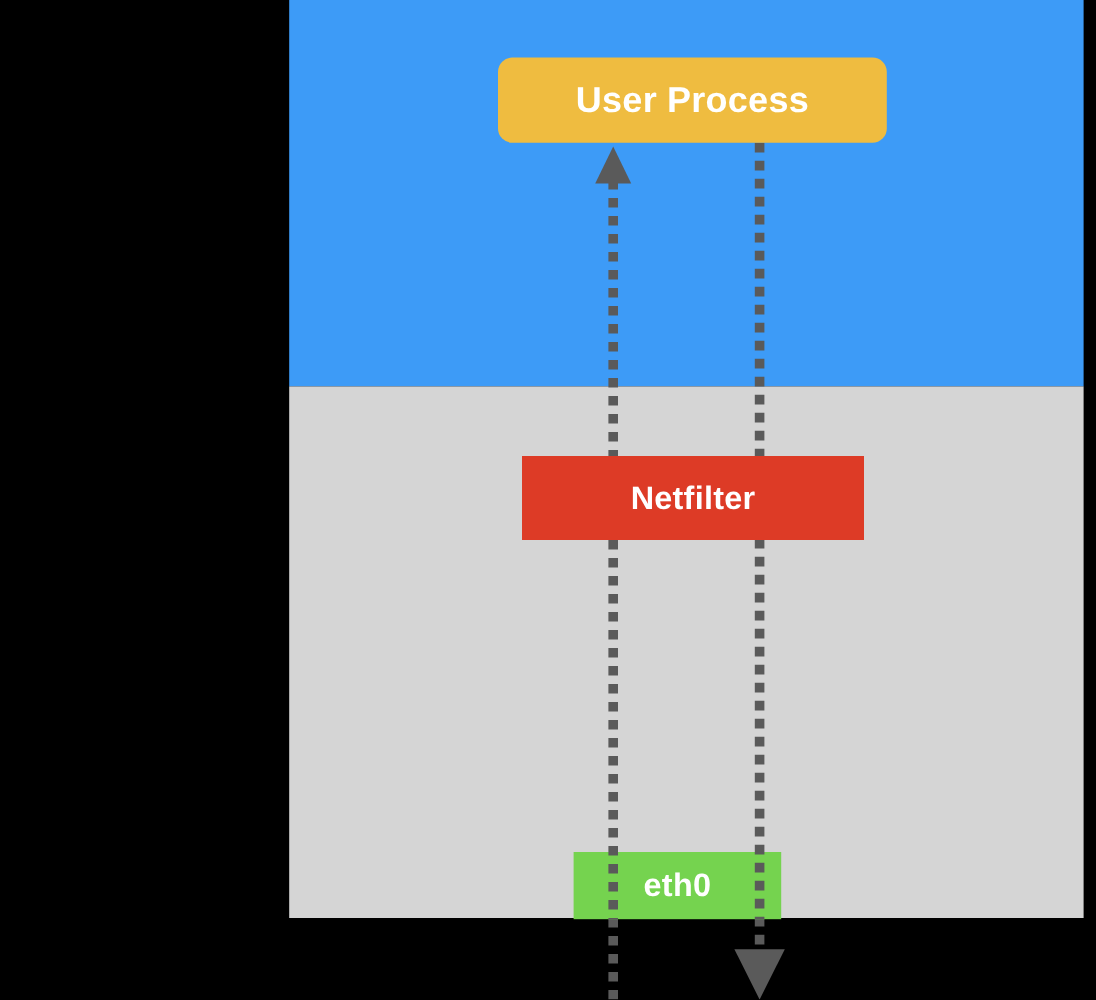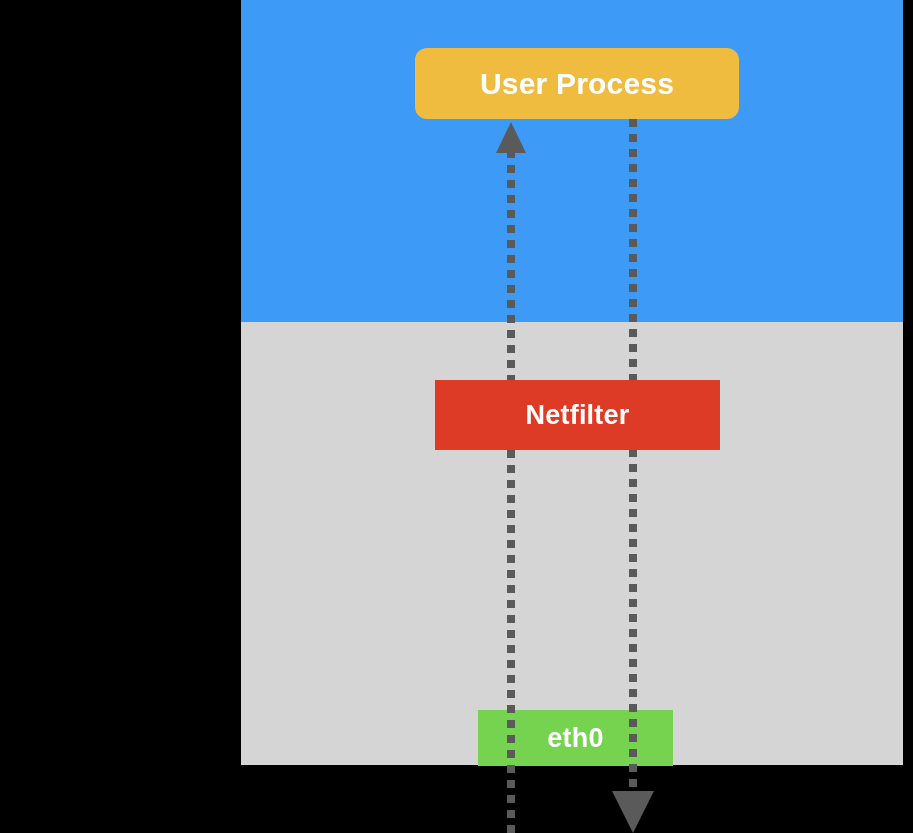--- a/index.html
+++ b/index.html
@@ -81,21 +81,21 @@
     height: 70px;
     background: #dd3b26;
     border-radius: 0px;
     font-size: 27px;
     letter-spacing: 0.2px;
   }
 
   #node-eth0 {
     left: 478px;
     top: 710px;
-    width: 195px;
+    width: 173px;
     height: 56px;
     background: #75d34f;
     border-radius: 0px;
     font-size: 27px;
     letter-spacing: 0.2px;
   }
 
   
   #eth0-overlay-lines {
     position: absolute;

